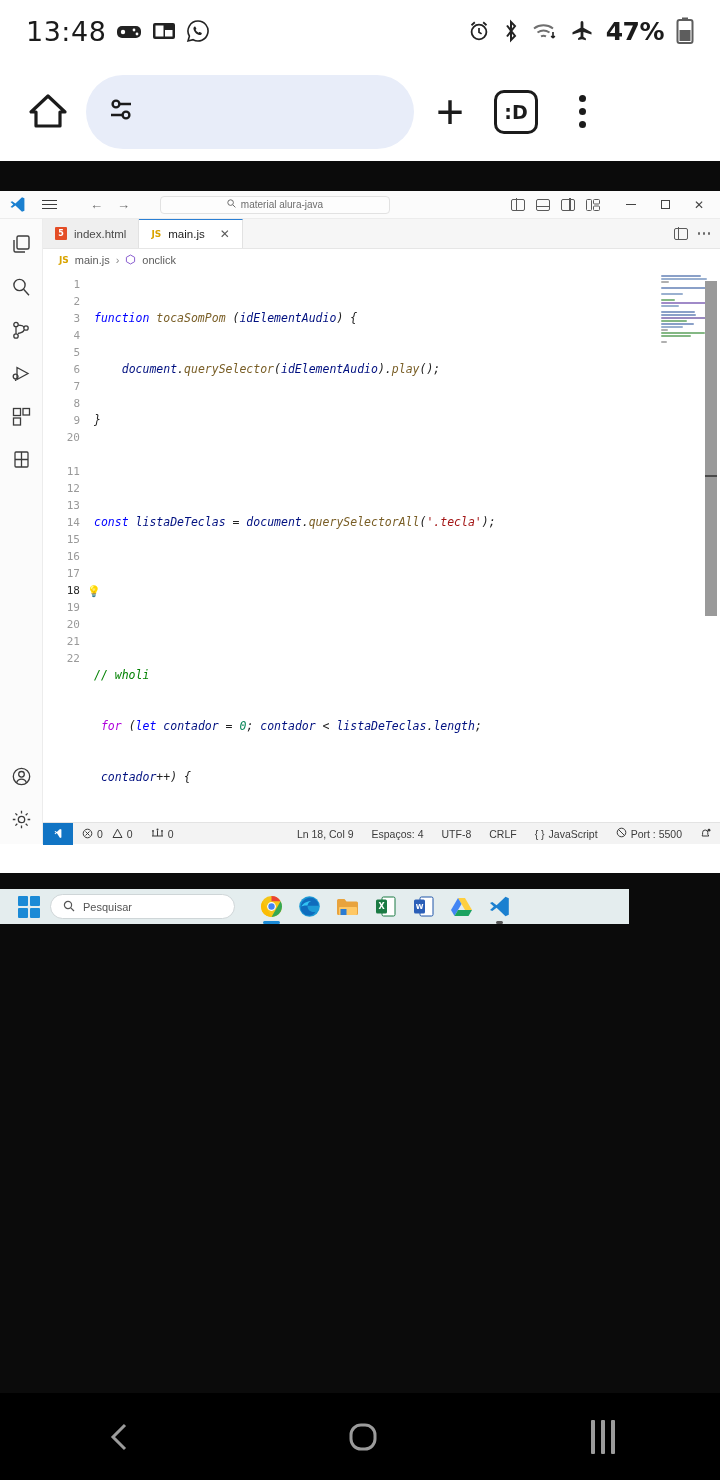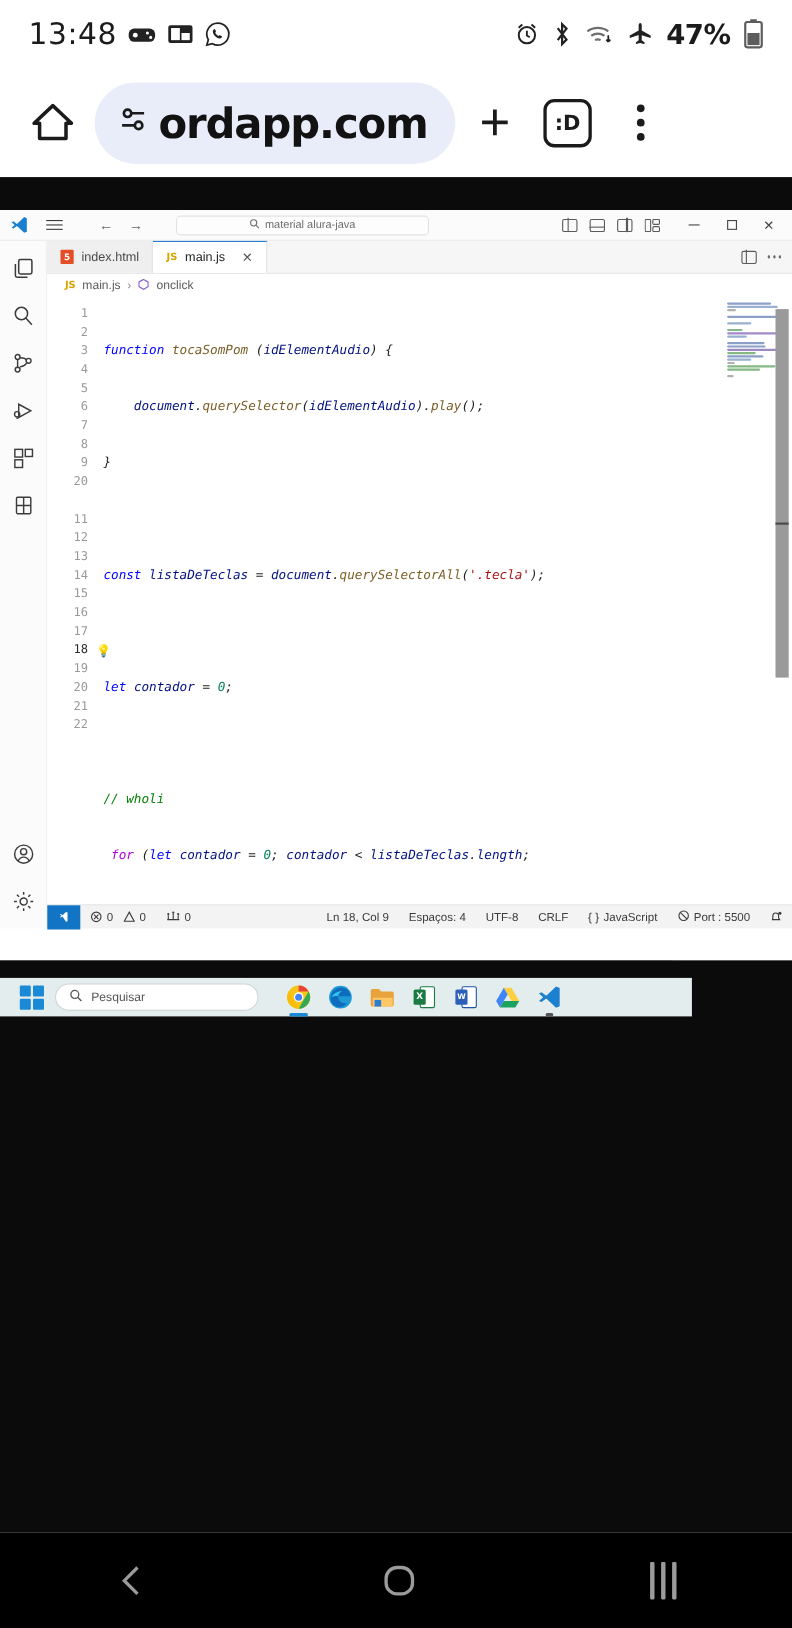--- a/index.html
+++ b/index.html
@@ -249,21 +249,20 @@
     </div>
     <div class="omnibox">
       <span>
         <svg width="34" height="34" viewBox="0 0 34 34">
             <circle cx="12" cy="11" r="3.4" fill="none" stroke="#1b1b1b" stroke-width="2.4"></circle>
             <path d="M16 11h11" stroke="#1b1b1b" stroke-width="2.4"></path>
             <path d="M7 22h11" stroke="#1b1b1b" stroke-width="2.4"></path>
             <circle cx="22" cy="22" r="3.4" fill="none" stroke="#1b1b1b" stroke-width="2.4"></circle>
           </svg>
       </span>
-      <span class="omnibox-url">ordapp.com</span>
     </div>
     <div class="tb-btn">
       <span class="plus-btn">+</span>
     </div>
     <div class="tb-btn">
       <span class="tabcount">:D</span>
     </div>
     <div class="tb-btn">
       <span class="kebab">
           <i></i>
@@ -468,21 +467,20 @@
             <div class="lnrow">22</div>
           </div>
 
           <div class="codelines">
             <div class="cl"><span class="kw">function</span> <span class="fn">tocaSomPom</span> (<span class="vr">idElementAudio</span>) {</div>
             <div class="cl">    <span class="vr">document</span>.<span class="fn">querySelector</span>(<span class="vr">idElementAudio</span>).<span class="fn">play</span>();</div>
             <div class="cl">}</div>
             <div class="cl"></div>
             <div class="cl"><span class="kw">const</span> <span class="vr">listaDeTeclas</span> = <span class="vr">document</span>.<span class="fn">querySelectorAll</span>(<span class="str">'.tecla'</span>);</div>
             <div class="cl"></div>
-            <div class="cl"><span class="kw">let</span> <span class="vr">contador</span> = <span class="num">0</span>;</div>
             <div class="cl"></div>
             <div class="cl"><span class="cmt">// wholi</span></div>
             <div class="cl"> <span class="kw2">for</span> (<span class="kw">let</span> <span class="vr">contador</span> = <span class="num">0</span>; <span class="vr">contador</span> &lt; <span class="vr">listaDeTeclas</span>.<span class="vr">length</span>;</div>
             <div class="cl wrapline"> <span class="vr">contador</span>++) {</div>
             
             
             
             
             
             

